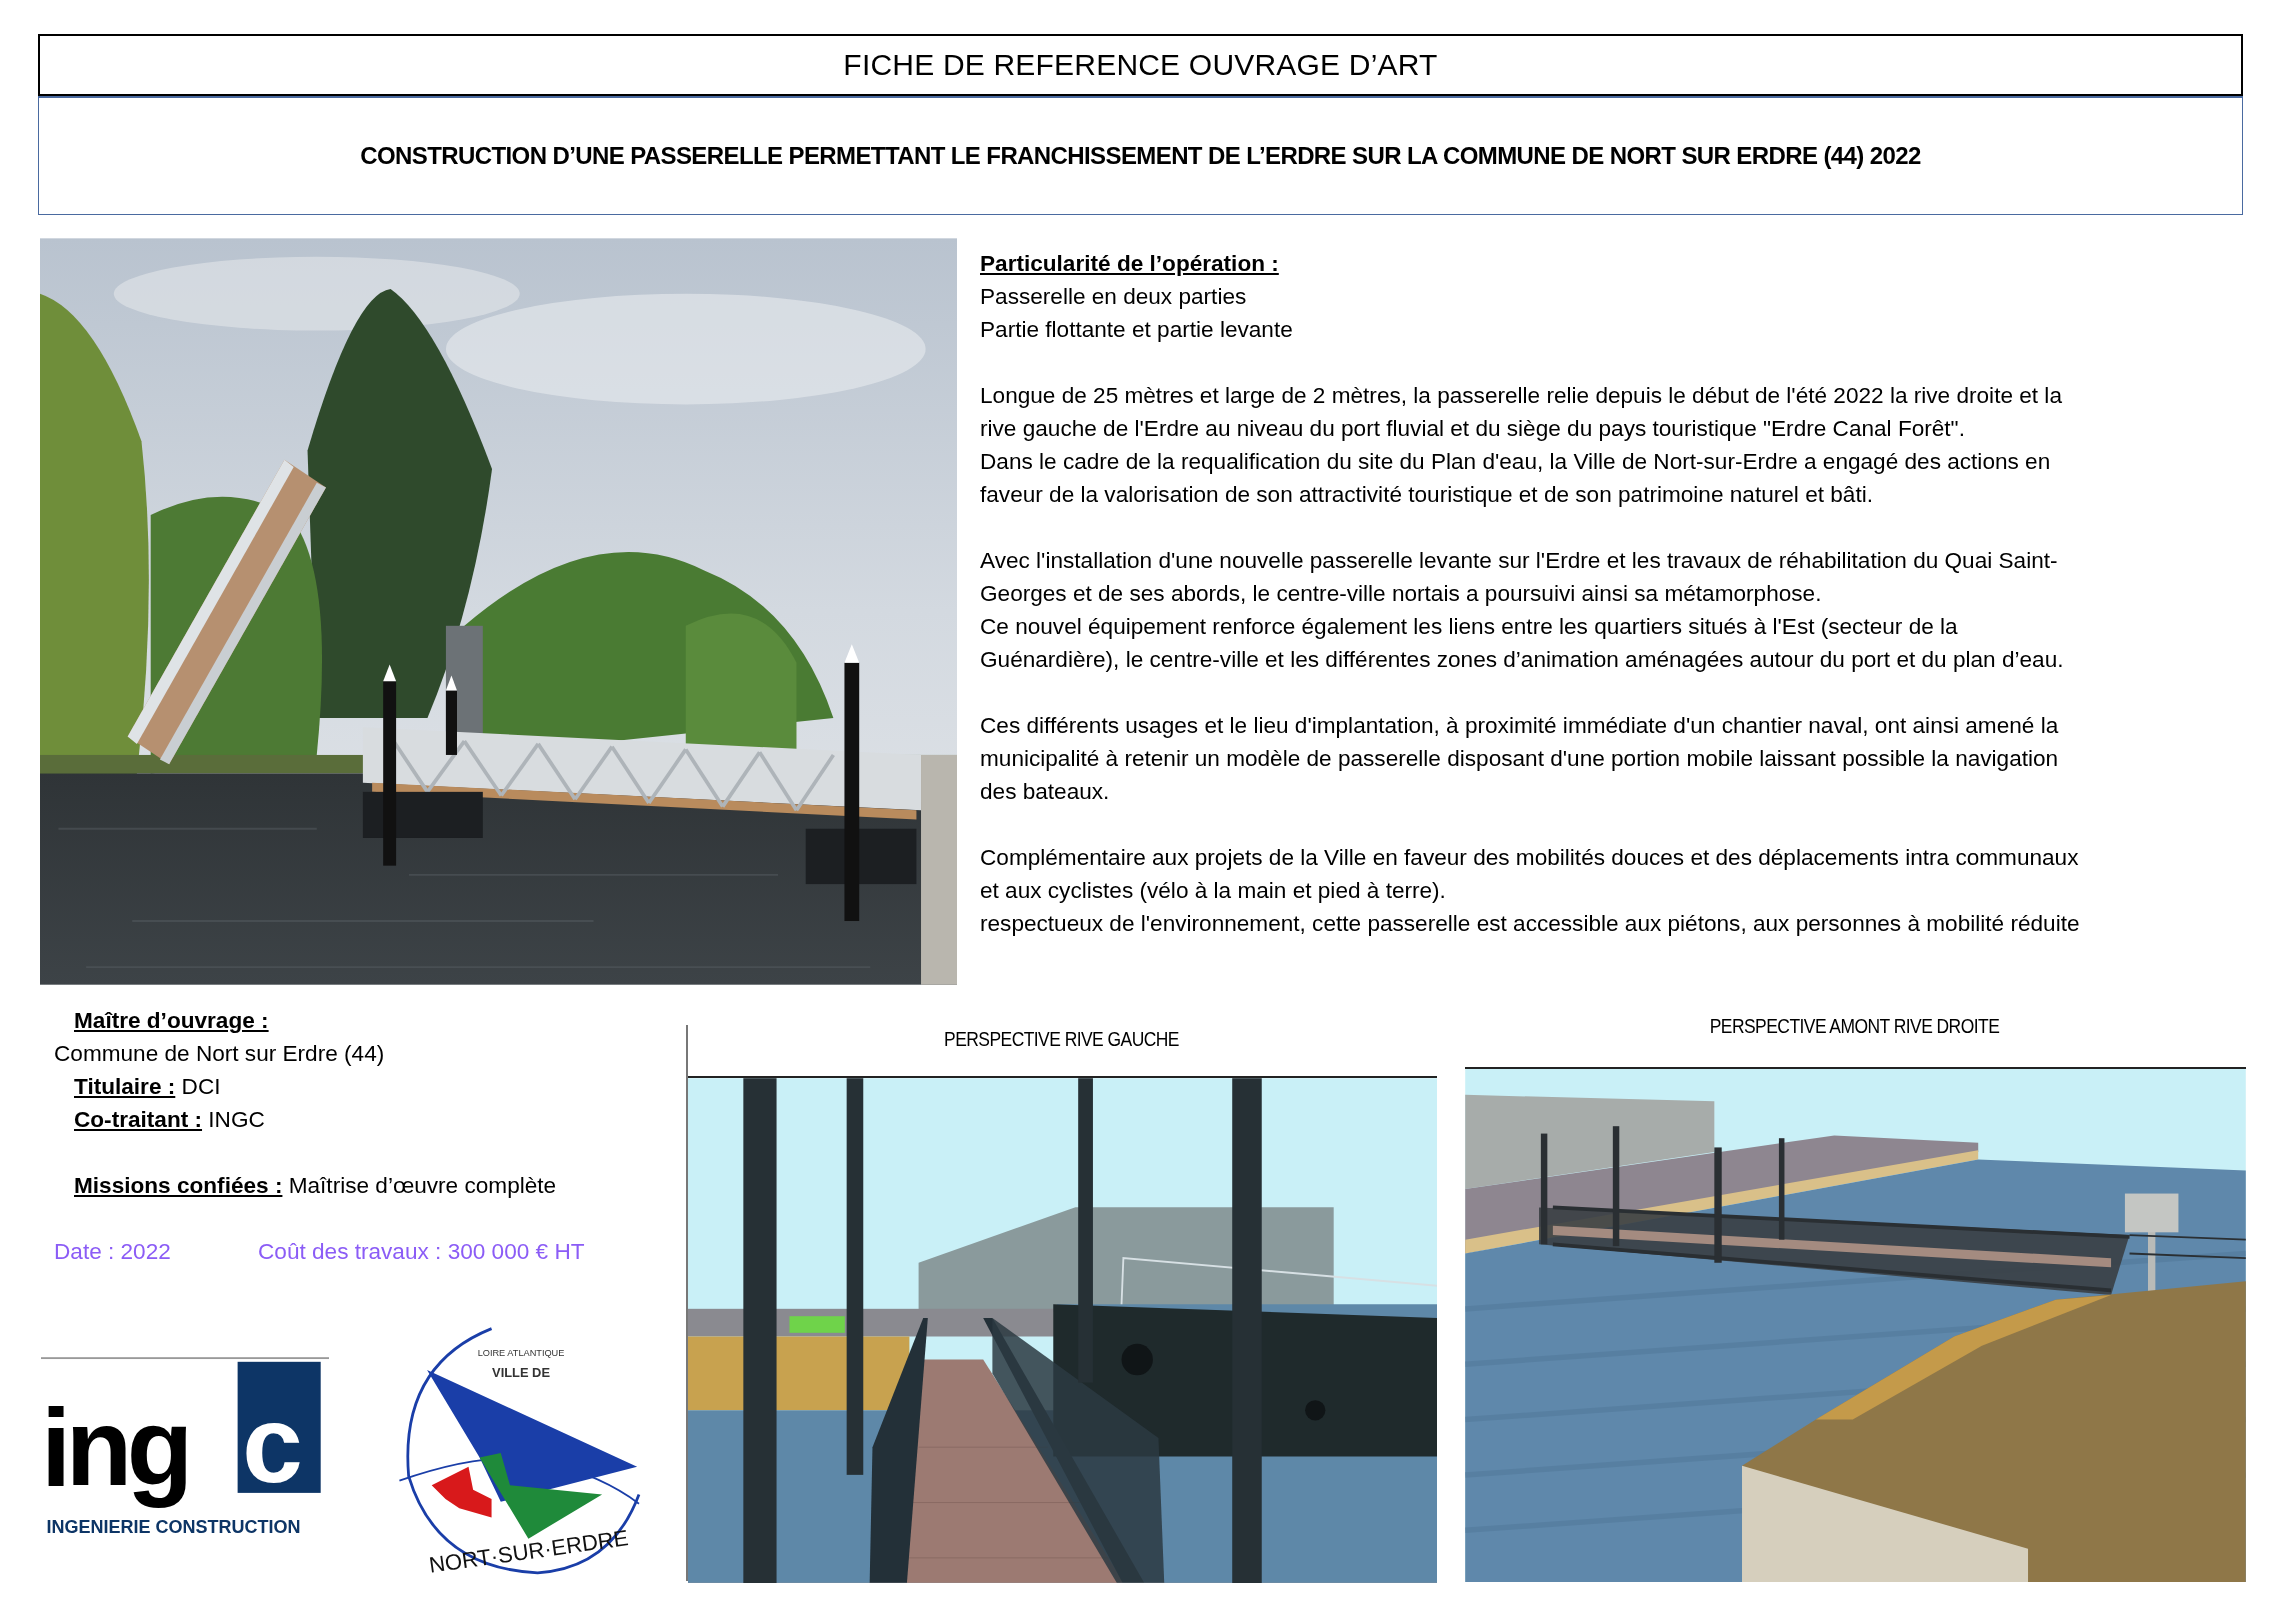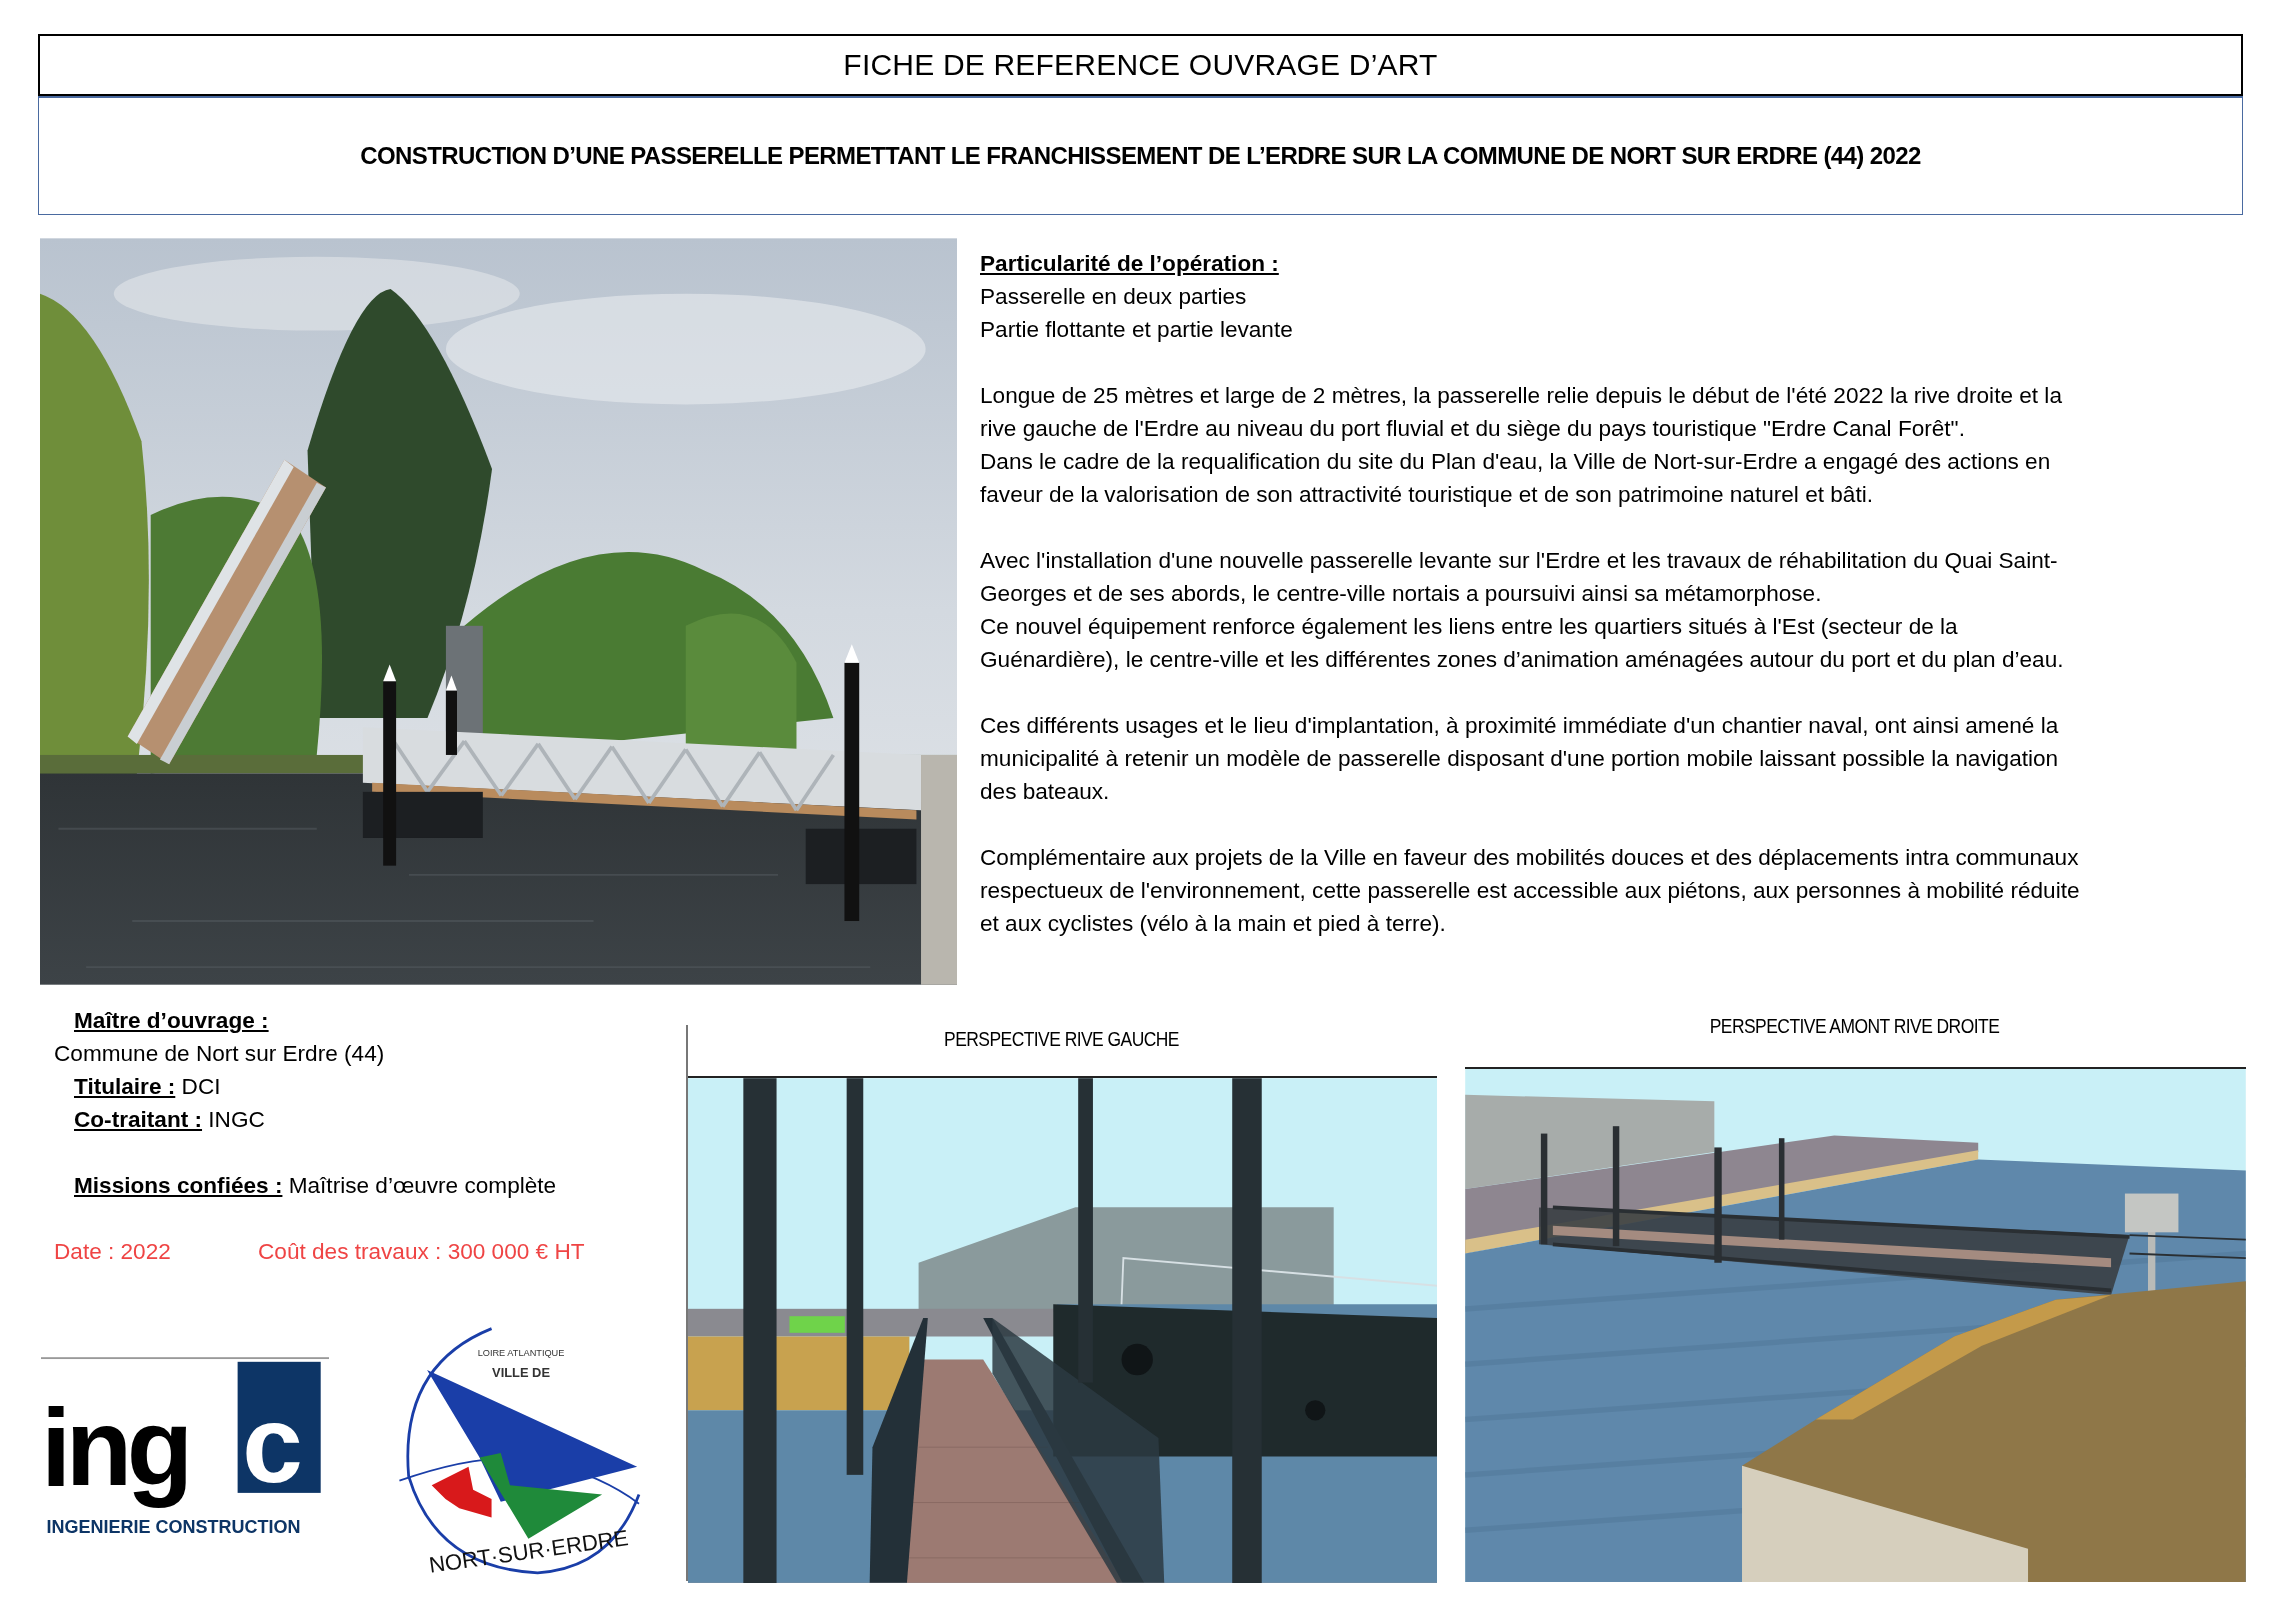--- a/index.html
+++ b/index.html
@@ -22,21 +22,21 @@
   
   .desc { left: 980px; top: 247px; width: 1264px; font-size: 22.6px; line-height: 33px; }
   .desc p { margin: 0; }
   .desc .gap { height: 33px; }
   .u-bold { font-weight: bold; text-decoration: underline; margin-left: 20px; }
 
   
   .info { left: 54px; top: 1004px; width: 628px; font-size: 22.6px; line-height: 33px; }
   .info p { margin: 0; }
   .info .gap { height: 33px; }
-  .blue { color: #ef4444; }
+  .blue { color: #8b5cf6; }
   .persp-l-label { left: 686px; top: 1028px; width: 751px; text-align: center; font-size: 19.4px;
                    letter-spacing: -0.6px; transform: scaleX(0.9); }
   .persp-r-label { left: 1463px; top: 1015px; width: 783px; text-align: center; font-size: 19.4px;
                    letter-spacing: -0.6px; transform: scaleX(0.9); }
   .render-l { left: 688px; top: 1076px; width: 749px; height: 505px; overflow: hidden;
               border-top: 2.8px solid #222; }
   .render-r { left: 1465px; top: 1067px; width: 781px; height: 513px; overflow: hidden;
               border-top: 2.8px solid #222; }
   .vline { left: 686px; top: 1025px; width: 1.8px; height: 556px; background: #777; }
 
@@ -137,22 +137,22 @@
   <p>Avec l'installation d'une nouvelle passerelle levante sur l'Erdre et les travaux de réhabilitation du Quai Saint-</p>
   <p>Georges et de ses abords, le centre-ville nortais a poursuivi ainsi sa métamorphose.</p>
   <p>Ce nouvel équipement renforce également les liens entre les quartiers situés à l'Est (secteur de la</p>
   <p>Guénardière), le centre-ville et les différentes zones d’animation aménagées autour du port et du plan d’eau.</p>
   <div class="gap"></div>
   <p>Ces différents usages et le lieu d'implantation, à proximité immédiate d'un chantier naval, ont ainsi amené la</p>
   <p>municipalité à retenir un modèle de passerelle disposant d'une portion mobile laissant possible la navigation</p>
   <p>des bateaux.</p>
   <div class="gap"></div>
   <p>Complémentaire aux projets de la Ville en faveur des mobilités douces et des déplacements intra communaux</p>
+  <p>et aux cyclistes (vélo à la main et pied à terre).</p>
   <p>respectueux de l'environnement, cette passerelle est accessible aux piétons, aux personnes à mobilité réduite</p>
-  <p>et aux cyclistes (vélo à la main et pied à terre).</p>
 </div>
 
 <div class="abs info">
   <p><span class="u-bold">Maître d’ouvrage :</span></p>
   <p>Commune de Nort sur Erdre (44)</p>
   <p><span class="u-bold">Titulaire :</span><span> DCI</span></p>
   <p><span class="u-bold">Co-traitant :</span><span> INGC</span></p>
   <div class="gap"></div>
   <p><span class="u-bold">Missions confiées :</span><span> Maîtrise d’œuvre complète</span></p>
   <div class="gap"></div>

